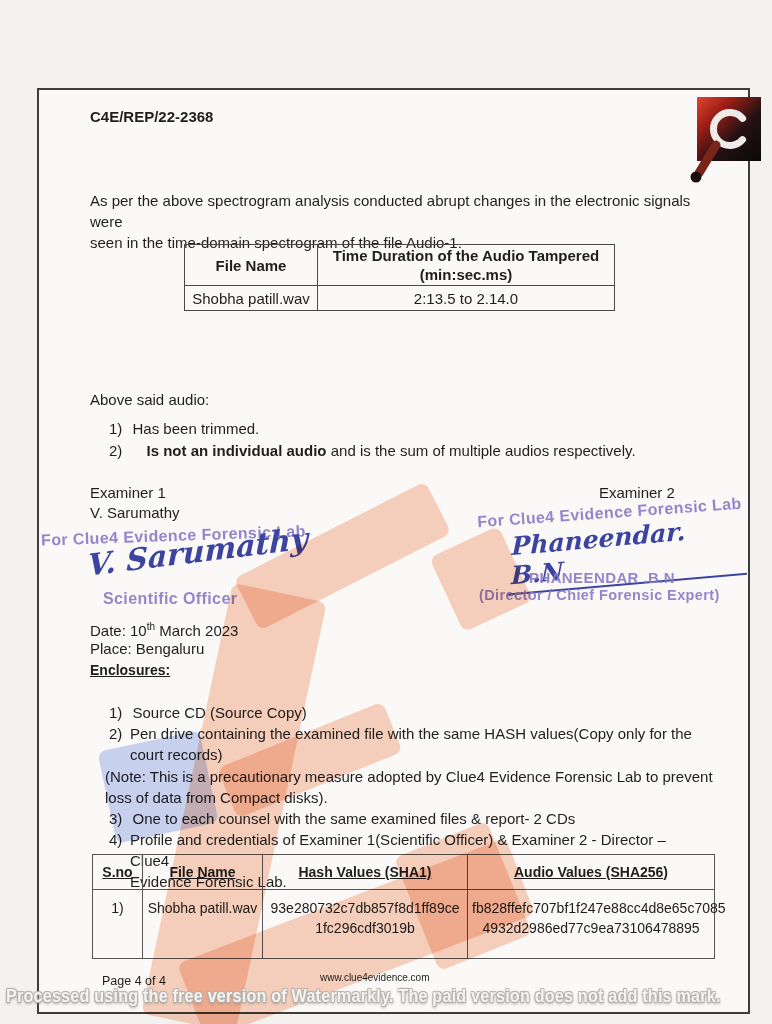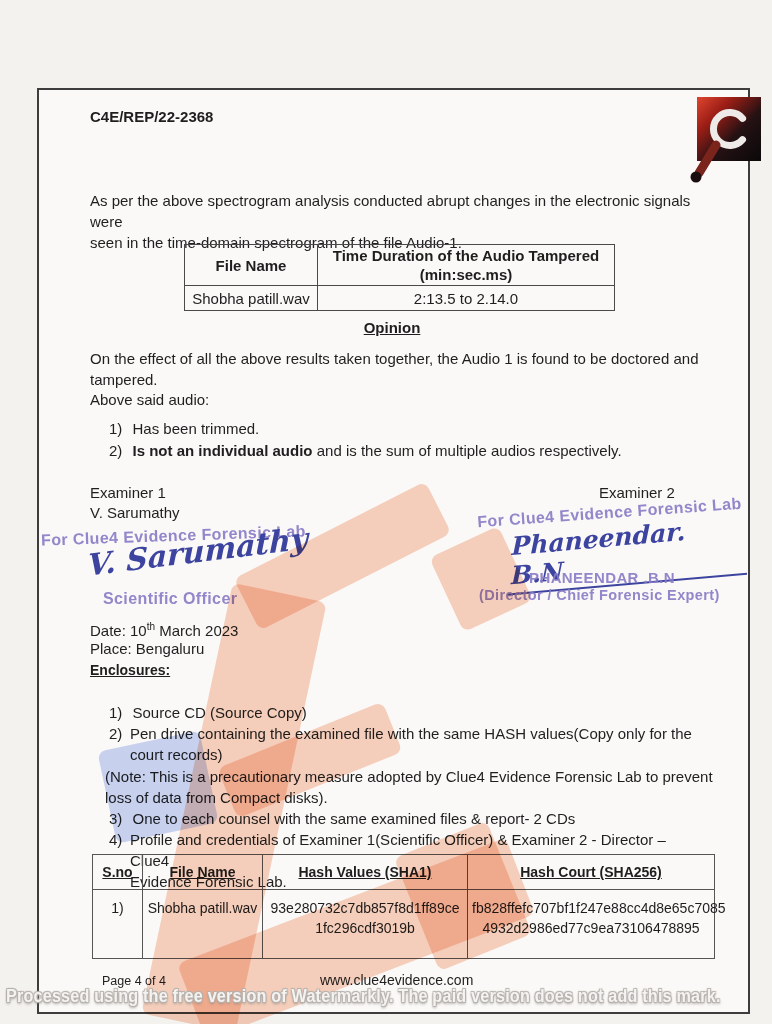--- a/index.html
+++ b/index.html
@@ -85,32 +85,29 @@
       <th class="prewrap">Time Duration of the Audio Tampered
 (min:sec.ms)</th>
     </tr>
     <tr>
       <td>Shobha patill.wav</td>
       <td>2:13.5 to 2.14.0</td>
     </tr>
   </tbody>
     </table>
 
-  <div class="abs bold ul center" style="left:253px;top:229px;width:200px;font-size:15px;">Opinion</div>
-  <div class="abs body-text prewrap" style="left:51px;top:258px;width:630px;">On the effect of all the above results taken together, the Audio 1 is found to be doctored and
-tampered.</div>
   <div class="abs body-text" style="left:51px;top:299px;">Above said audio:</div>
 
   <div class="abs body-text" style="left:70px;top:328px;">
     <span>1)</span>
     <span style="margin-left:6px;">Has been trimmed.</span>
   </div>
   <div class="abs body-text" style="left:70px;top:350px;">
     <span>2)</span>
-    <span class="bold" style="margin-left:6px;">Is not an individual audio</span><span> and is the sum of multiple audios respectively.</span>
+    <span class="bold" style="margin-left:20px;">Is not an individual audio</span><span> and is the sum of multiple audios respectively.</span>
   </div>
 
   <div class="abs body-text" style="left:51px;top:392px;">Examiner 1</div>
   <div class="abs body-text" style="left:51px;top:412px;">V. Sarumathy</div>
   <div class="abs body-text" style="left:560px;top:392px;">Examiner 2</div>
 
   <div class="abs stamp" style="left:2px;top:437px;font-size:16px;transform:rotate(-2deg);">For Clue4 Evidence Forensic Lab</div>
   <div class="abs sig" style="left:48px;top:444px;font-size:30px;transform:rotate(-7deg) skewX(-8deg);">V. Sarumathy</div>
   <div class="abs stamp" style="left:64px;top:500px;font-size:16px;">Scientific Officer</div>
 
@@ -150,35 +147,35 @@
         <col style="width:50px">
         <col style="width:120px">
         <col style="width:205px">
         <col style="width:247px">
       </colgroup>
     <tbody>
         <tr>
       <th><span>S.no</span></th>
       <th><span>File Name</span></th>
       <th><span>Hash Values (SHA1)</span></th>
-      <th><span>Hash Court (SHA256)</span></th>
+      <th><span>Audio Values (SHA256)</span></th>
     </tr>
     <tr>
       <td>1)</td>
       <td>Shobha patill.wav</td>
       <td class="prewrap">93e280732c7db857f8d1ff89ce
 1fc296cdf3019b</td>
       <td class="prewrap">fb828ffefc707bf1f247e88cc4d8e65c7085
 4932d2986ed77c9ea73106478895</td>
     </tr>
   </tbody>
     </table>
 
   <div class="abs footer" style="left:63px;top:884px;font-size:12.5px;">Page 4 of 4</div>
-  <div class="abs footer" style="left:281px;top:882px;font-size:14px;text-align:center;">www.clue4evidence.com</div>
+  <div class="abs footer" style="left:281px;top:882px;font-size:10px;text-align:center;">www.clue4evidence.com</div>
 </div>
 
 <div class="wm wm-salmon" style="left:235px;top:527px;width:215px;height:58px;transform:rotate(-27deg);"></div>
 <div class="wm wm-salmon" style="left:443px;top:538px;width:76px;height:82px;transform:rotate(-25deg);"></div>
 <div class="wm wm-salmon" style="left:221px;top:733px;width:178px;height:54px;transform:rotate(-22deg);"></div>
 <div class="wm wm-salmon" style="left:186px;top:588px;width:96px;height:440px;transform:rotate(12deg);"></div>
 <div class="wm wm-salmon" style="left:180px;top:898px;width:352px;height:82px;transform:rotate(-21deg);"></div>
 <div class="wm wm-salmon" style="left:413px;top:835px;width:100px;height:122px;transform:rotate(-22deg);"></div>
 <div class="wm wm-blue" style="left:106px;top:740px;width:104px;height:94px;transform:rotate(-12deg);"></div>
 

